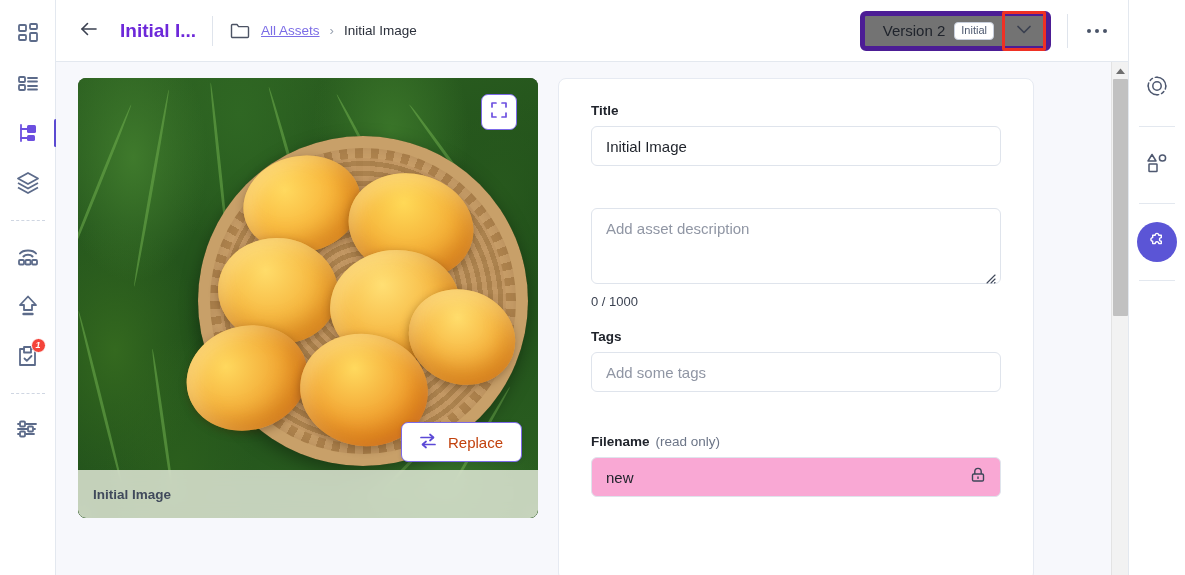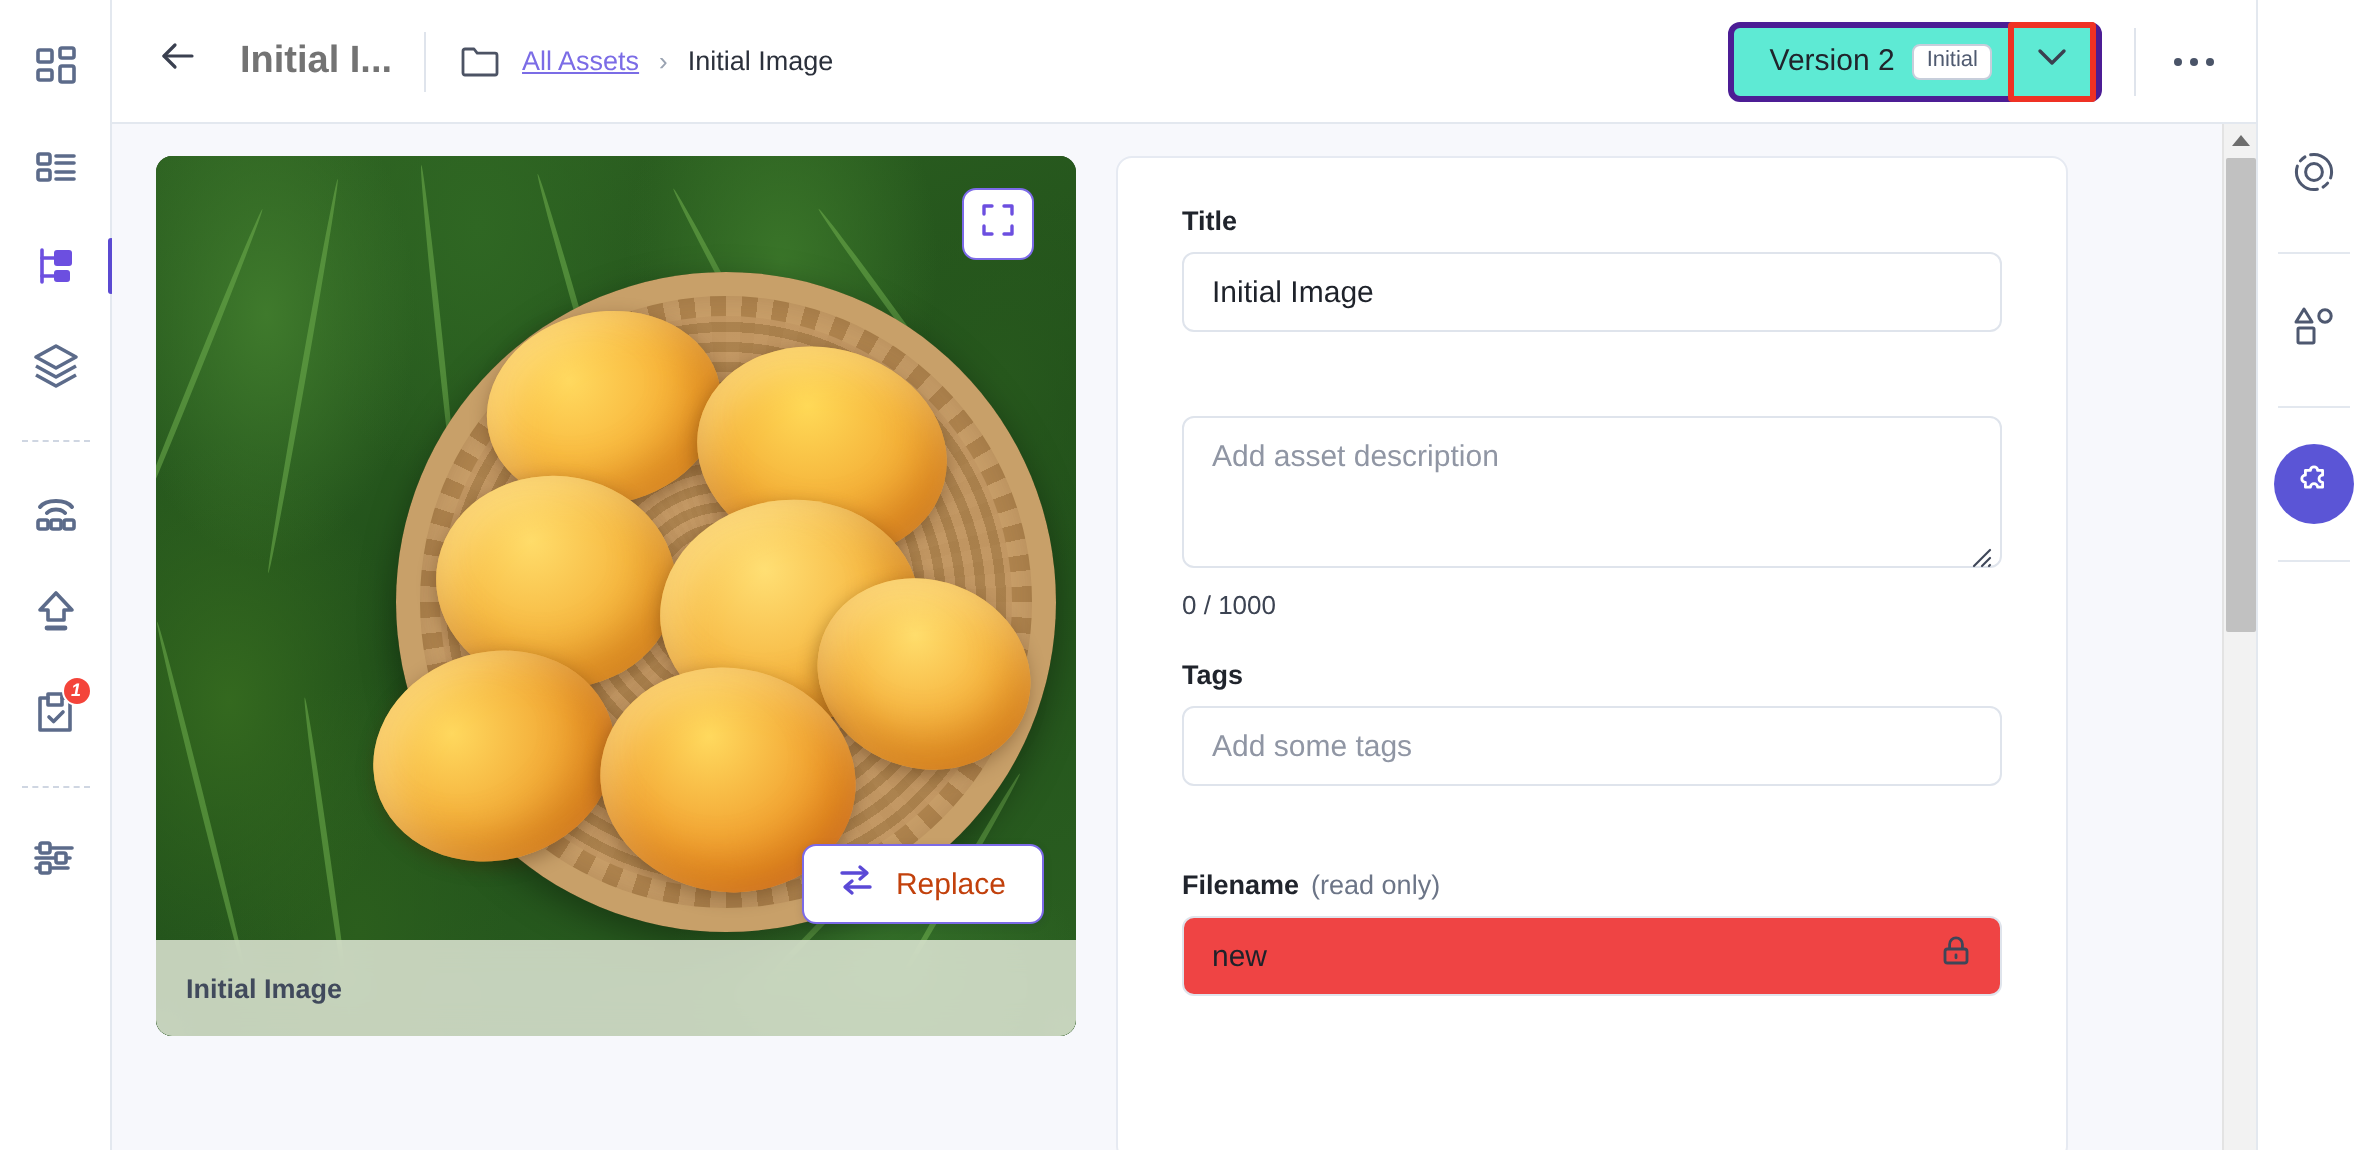--- a/index.html
+++ b/index.html
@@ -63,43 +63,43 @@
     display: flex; align-items: center;
     padding: 0 12px 0 16px;
     position: relative;
   }
   .back-btn {
     width: 34px; height: 34px; display: flex;
     align-items: center; justify-content: center;
     cursor: pointer; border-radius: 5px; flex: 0 0 34px;
   }
   .page-title {
-    font-size: 19px; font-weight: bold; color: #737373;
+    font-size: 19px; font-weight: bold; color: #6d28d9;
     margin-left: 14px; white-space: nowrap;
   }
   .hdr-sep {
     width: 1px; height: 30px; background: #dfe4ec; margin: 0 16px;
     flex: 0 0 1px;
   }
   .crumbs { display: flex; align-items: center; gap: 10px; }
   .folder-ic { display: flex; align-items: center; }
   .crumb-link {
     font-size: 13.5px; color: #7b6ce6; text-decoration: underline;
     cursor: pointer; white-space: nowrap;
   }
   .crumb-sep { color: #9aa3b2; font-size: 13px; }
   .crumb-current { font-size: 13.5px; color: #2b303b; white-space: nowrap; }
 
   .hdr-right {
     margin-left: auto; display: flex; align-items: center;
   }
   .version-box {
     display: flex; align-items: center;
-    height: 40px; border: 3px solid #4c1d95; border-radius: 6px;
-    background: #5eead4; padding: 0 0 0 18px; cursor: pointer;
+    height: 40px; border: 5px solid #4c1d95; border-radius: 6px;
+    background: #737373; padding: 0 0 0 18px; cursor: pointer;
   }
   .version-label { font-size: 15px; color: #20242c; }
   .latest-chip {
     margin-left: 9px;
     font-size: 11px; color: #4f5a70;
     border: 1px solid #c7cedb; border-radius: 4px;
     padding: 2px 6px 3px 6px; line-height: 1;
     background: #fff;
   }
   .version-caret {
@@ -243,21 +243,21 @@
   .ta-wrap { position: relative; }
   .resize-grip {
     position: absolute; right: 5px; bottom: 5px; width: 13px; height: 13px;
     pointer-events: none;
   }
   .counter {
     font-size: 13px; color: #3c4352; margin-top: 6px;
   }
   .sp-lg { height: 22px; }
   .ro-wrap { position: relative; }
-  .f-input.readonly { background: #ef4444; color: #1e222a; padding-right: 44px; }
+  .f-input.readonly { background: #f9a8d4; color: #1e222a; padding-right: 44px; }
   .lock-ic {
     position: absolute; right: 14px; top: 50%; transform: translateY(-50%);
     pointer-events: none;
   }
 
   
   .scroll-col {
     position: absolute; right: 0; top: 0; bottom: 0;
     width: 17px; background: #f2f2f2;
     border-left: 1px solid #e3e3e3;

